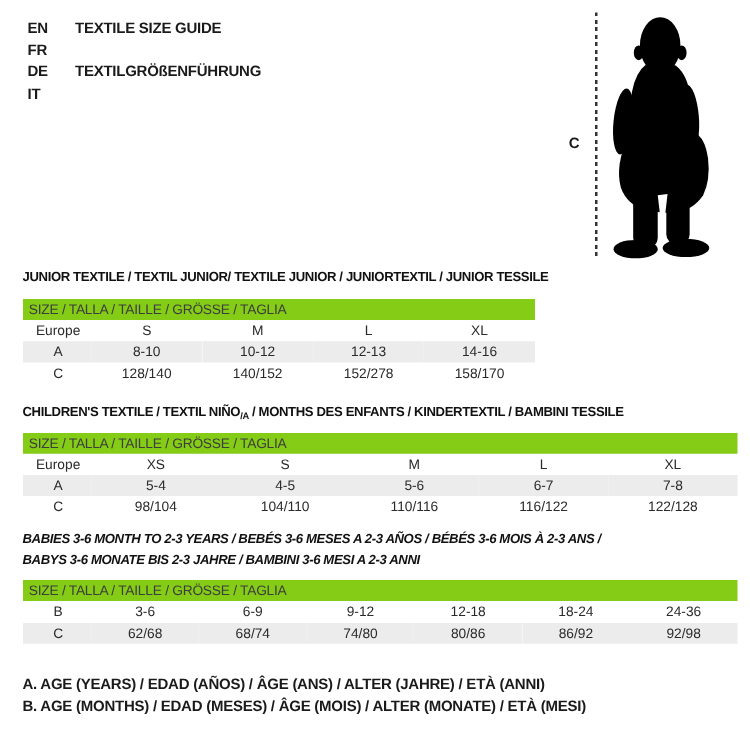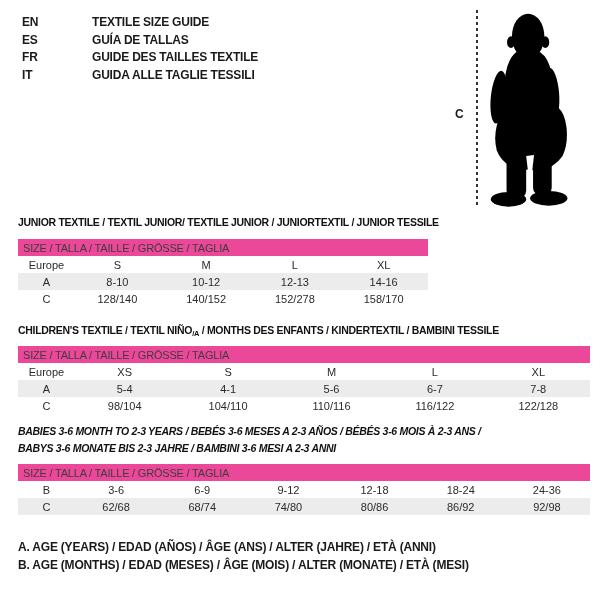--- a/index.html
+++ b/index.html
@@ -2,63 +2,61 @@
 <html><head>
 <meta charset="utf-8">
 <style>
   html,body { margin:0; padding:0; }
   body {
     width:600px; height:600px; background:#ffffff; position:relative;
     font-family:"Liberation Sans", sans-serif; color:#1a1a1a; overflow:hidden;
   }
   
   .lang-block { position:absolute; left:22px; top:14px; }
-  .lang-row { display:flex; line-height:17.5px; font-size:12px; font-weight:bold; letter-spacing:-0.2px;gap:32px; }
+  .lang-row { display:flex; line-height:17.5px; font-size:12px; font-weight:bold; letter-spacing:-0.2px; }
   .lang-code { width:38px; }
   
   .measure-label { position:absolute; left:455px; top:107px; font-size:12px; font-weight:bold; }
   .measure-line {
     position:absolute; left:476px; top:10px; width:2px; height:196px;
     background:repeating-linear-gradient(to bottom,#333 0 3px,transparent 3px 6px);
   }
   .baby-svg { position:absolute; left:482px; top:5px; }
   
   .tbl-title {
     position:absolute; left:18px; font-size:10.5px; font-weight:bold;
     letter-spacing:-0.3px; white-space:nowrap; color:#111;
   }
   .tbl-title .sub { font-size:7.5px; position:relative; top:2px; }
   .tbl-title.two-line { line-height:16.5px; white-space:normal; width:560px; }
   .stable { position:absolute; left:18px; border-collapse:collapse; table-layout:fixed; font-size:11px; color:#2a2a2a; }
   .stable td { padding:0; height:17px; text-align:center; vertical-align:middle; white-space:nowrap; overflow:hidden; }
-  .stable tr.bar-row td { background:#ec4899; color:#3d3d3d; text-align:left; padding-left:5px; letter-spacing:-0.2px; }
+  .stable tr.bar-row td { background:#84cc16; color:#3d3d3d; text-align:left; padding-left:5px; letter-spacing:-0.2px; }
   .stable td.rlabel { text-align:center; padding-left:2px; }
   .stable tr.alt td { background:#ececec; }
   
   .footnotes { position:absolute; left:18px; top:538px; font-size:12px; font-weight:bold; line-height:18px; letter-spacing:-0.2px; }
 </style>
 </head>
 <body>
 
 <div class="lang-block">
   <div class="lang-row">
     <span class="lang-code">EN</span>
     <span>TEXTILE SIZE GUIDE</span>
   </div>
   <div class="lang-row">
-    <span class="lang-code">ES</span>
-    <span>GUÍA DE TALLAS</span>
-  </div>
-  <div class="lang-row">
     <span class="lang-code">FR</span>
-    <span>GUIDE DES TAILLES TEXTILE</span>
+  </div>
+  <div class="lang-row">
+    <span class="lang-code">DE</span>
+    <span>TEXTILGRÖßENFÜHRUNG</span>
   </div>
   <div class="lang-row">
     <span class="lang-code">IT</span>
-    <span>GUIDA ALLE TAGLIE TESSILI</span>
   </div>
 </div>
 
 <span class="measure-label">C</span>
 <div class="measure-line"></div>
 <svg class="baby-svg" width="108" height="205" viewBox="0 0 110 205">
   <g fill="#000000">
     <ellipse cx="47" cy="30" rx="16.5" ry="23"></ellipse>
     <ellipse cx="29.5" cy="36" rx="4" ry="6"></ellipse>
     <ellipse cx="64.5" cy="36" rx="4" ry="6"></ellipse>
@@ -132,21 +130,21 @@
     <td class="rlabel">Europe</td>
     <td>XS</td>
     <td>S</td>
     <td>M</td>
     <td>L</td>
     <td>XL</td>
   </tr>
   <tr class="alt">
     <td class="rlabel">A</td>
     <td>5-4</td>
-    <td>4-1</td>
+    <td>4-5</td>
     <td>5-6</td>
     <td>6-7</td>
     <td>7-8</td>
   </tr>
   <tr>
     <td class="rlabel">C</td>
     <td>98/104</td>
     <td>104/110</td>
     <td>110/116</td>
     <td>116/122</td>

